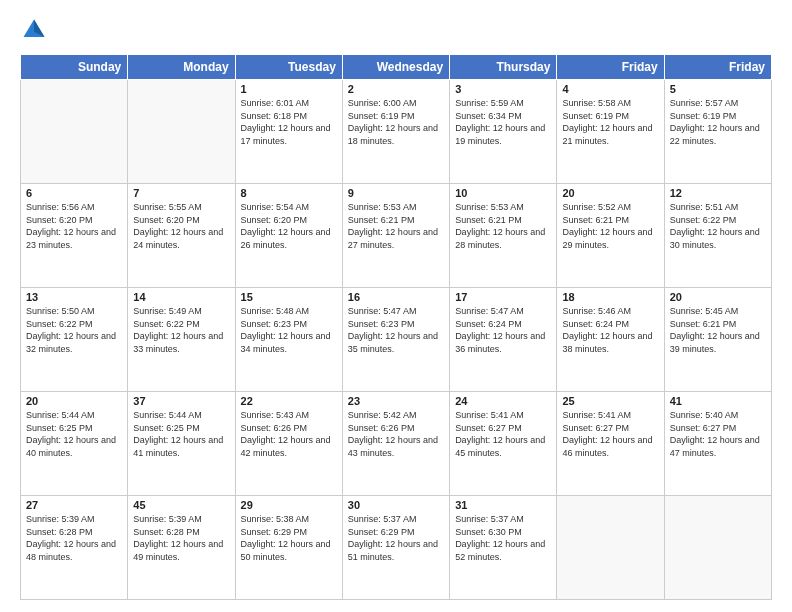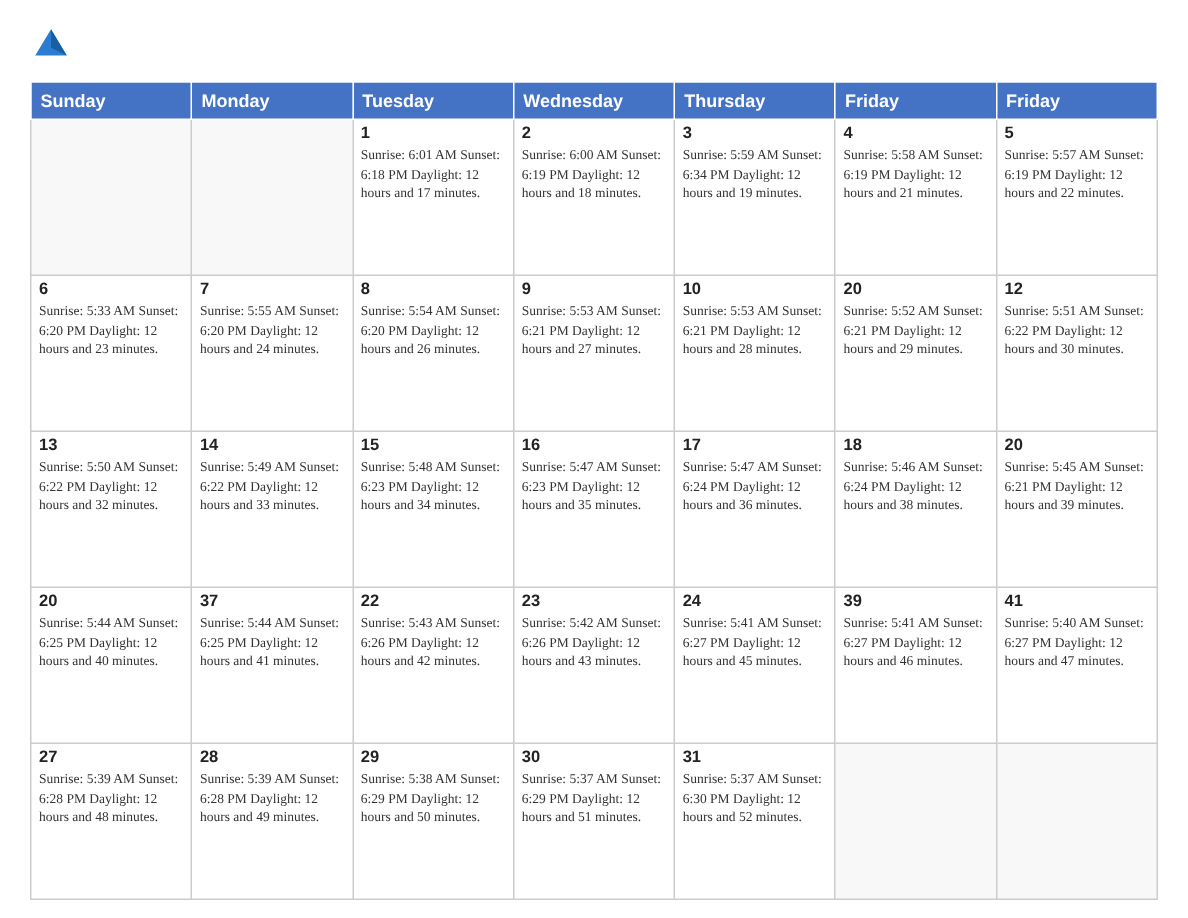--- a/index.html
+++ b/index.html
@@ -56,21 +56,21 @@
       width: 100%;
       border-collapse: collapse;
       flex: 1;
     }
     .calendar th {
       background: #4472c4;
       color: #fff;
       font-size: 12px;
       font-weight: bold;
       padding: 5px 6px;
-      text-align: left;
+      text-align: right;
       border: 1px solid #fff;
     }
     .calendar td {
       border: 1px solid #ccc;
       vertical-align: top;
       padding: 3px 5px;
       width: calc(100% / 7);
       height: 78px;
       font-size: 9.5px;
       color: #333;
@@ -82,21 +82,20 @@
     .day-number {
       font-size: 11px;
       font-weight: bold;
       color: #222;
       margin-bottom: 2px;
     }
     .day-info {
       font-size: 9px;
       color: #333;
       line-height: 1.4;
-      font-family: Liberation Serif, serif;
     }
   </style>
 </head>
 <body>
 
 <div class="page">
   <div class="header">
     <div class="logo">
       <svg class="logo-icon" viewBox="0 0 32 32" xmlns="http://www.w3.org/2000/svg">
         <polygon points="16,4 28,24 4,24" fill="#2a7dd1"></polygon>
@@ -156,21 +155,21 @@
           <td>
             <div class="day-number">5</div>
             <div class="day-info">Sunrise: 5:57 AM
 Sunset: 6:19 PM
 Daylight: 12 hours and 22 minutes.</div>
           </td>
         </tr>
         <tr>
           <td>
             <div class="day-number">6</div>
-            <div class="day-info">Sunrise: 5:33 AM
+            <div class="day-info">Sunrise: 5:56 AM
 Sunset: 6:20 PM
 Daylight: 12 hours and 23 minutes.</div>
           </td>
           <td>
             <div class="day-number">7</div>
             <div class="day-info">Sunrise: 5:55 AM
 Sunset: 6:20 PM
 Daylight: 12 hours and 24 minutes.</div>
           </td>
           <td>
@@ -273,41 +272,41 @@
 Sunset: 6:26 PM
 Daylight: 12 hours and 43 minutes.</div>
           </td>
           <td>
             <div class="day-number">24</div>
             <div class="day-info">Sunrise: 5:41 AM
 Sunset: 6:27 PM
 Daylight: 12 hours and 45 minutes.</div>
           </td>
           <td>
-            <div class="day-number">39</div>
+            <div class="day-number">25</div>
             <div class="day-info">Sunrise: 5:41 AM
 Sunset: 6:27 PM
 Daylight: 12 hours and 46 minutes.</div>
           </td>
           <td>
             <div class="day-number">41</div>
             <div class="day-info">Sunrise: 5:40 AM
 Sunset: 6:27 PM
 Daylight: 12 hours and 47 minutes.</div>
           </td>
         </tr>
         <tr>
           <td>
             <div class="day-number">27</div>
             <div class="day-info">Sunrise: 5:39 AM
 Sunset: 6:28 PM
 Daylight: 12 hours and 48 minutes.</div>
           </td>
           <td>
-            <div class="day-number">28</div>
+            <div class="day-number">45</div>
             <div class="day-info">Sunrise: 5:39 AM
 Sunset: 6:28 PM
 Daylight: 12 hours and 49 minutes.</div>
           </td>
           <td>
             <div class="day-number">29</div>
             <div class="day-info">Sunrise: 5:38 AM
 Sunset: 6:29 PM
 Daylight: 12 hours and 50 minutes.</div>
           </td>

